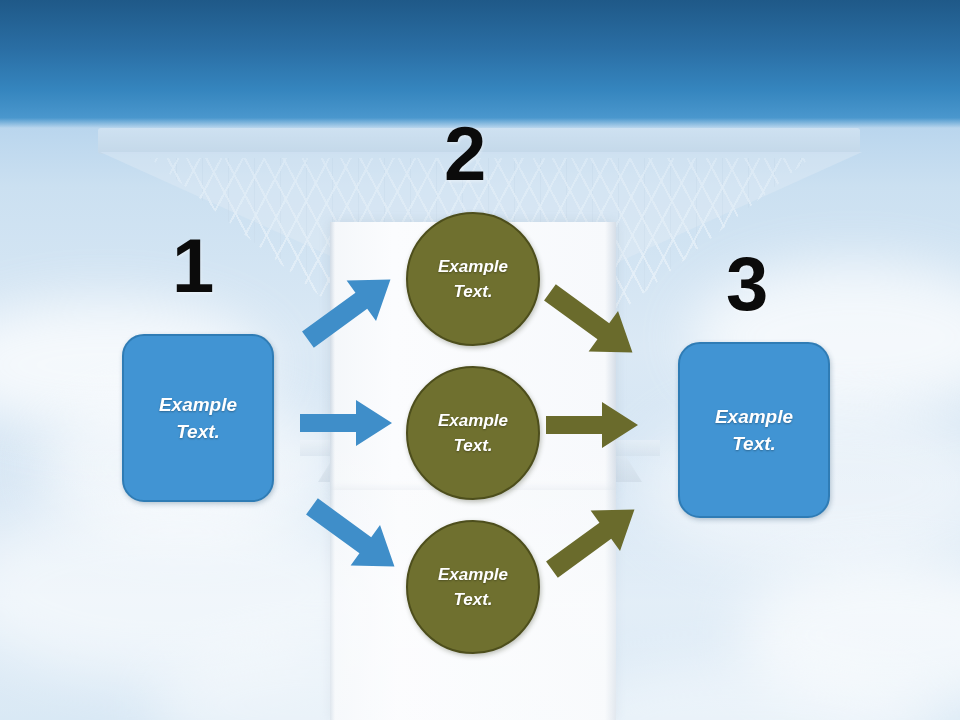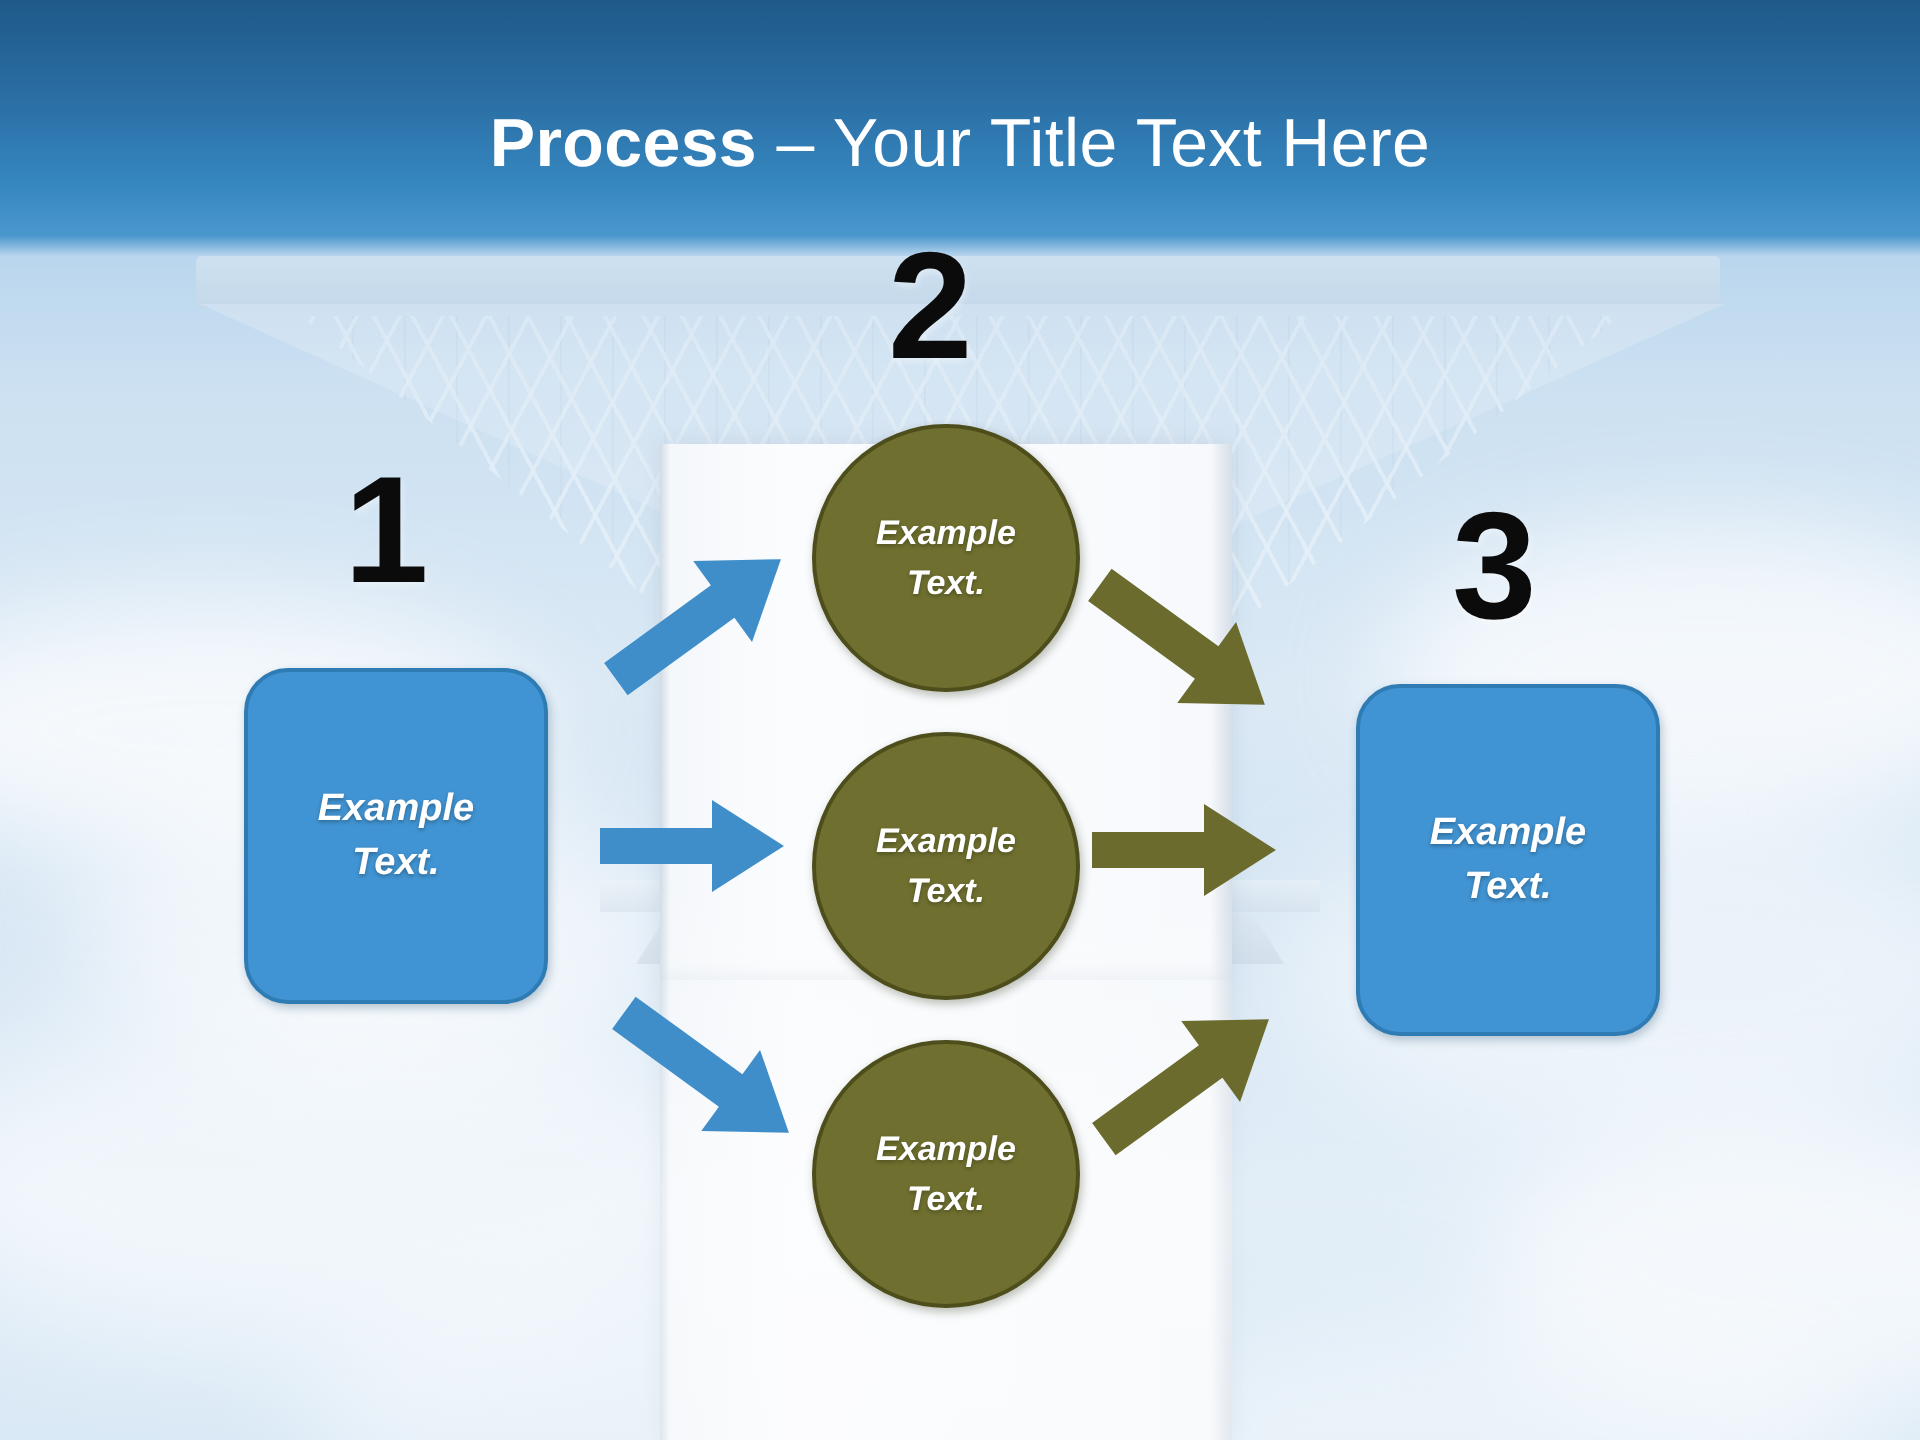--- a/index.html
+++ b/index.html
@@ -218,23 +218,20 @@
   </div>
 
   <div class="panel-upper"></div>
   <div class="panel-lower"></div>
   <div class="panel-edge-l"></div>
   <div class="panel-edge-r"></div>
 
   <div class="haze"></div>
 
   <div class="header"></div>
-  <div class="title">
-    <span class="bold">Process</span><span class="thin"> – Your Title Text Here</span>
-  </div>
 
   <div class="step-num" id="num-1">1</div>
   <div class="step-num" id="num-2">2</div>
   <div class="step-num" id="num-3">3</div>
 
   <div class="blue-box" id="box-input">
     <div class="txt">Example
 Text.</div>
   </div>
 

